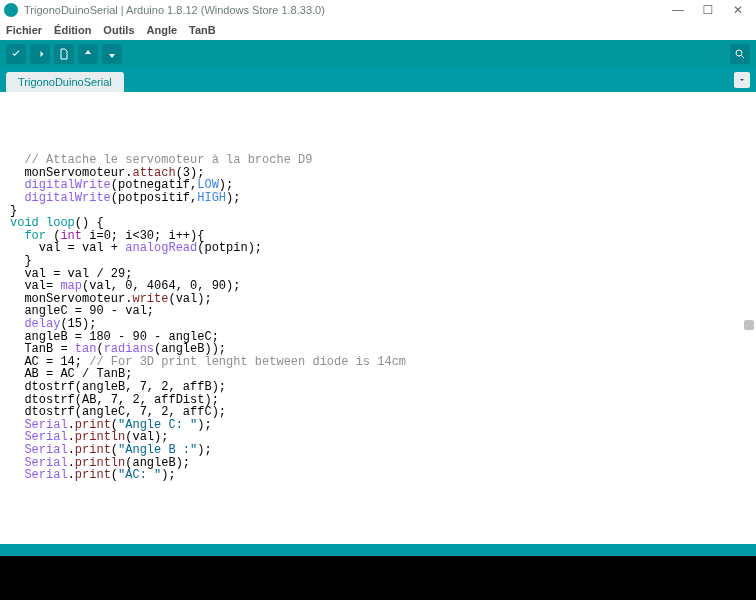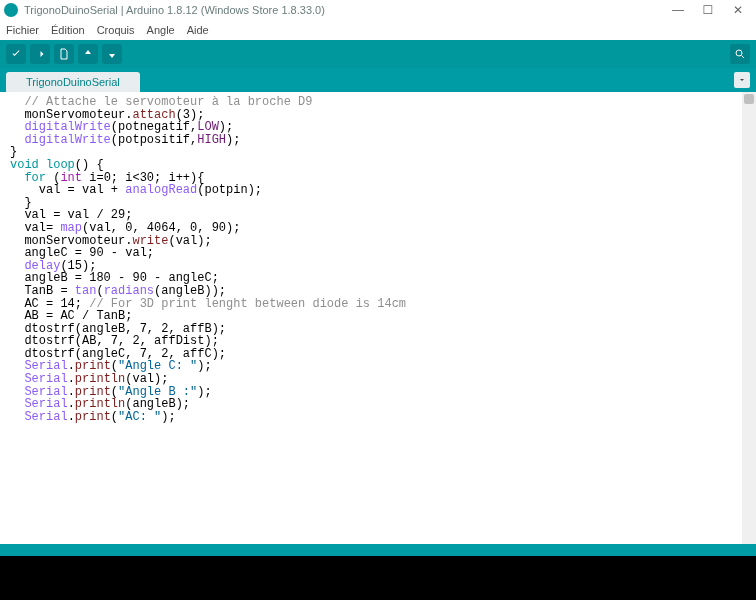--- a/index.html
+++ b/index.html
@@ -50,20 +50,21 @@
     }
     .menubar {
       height: 20px;
       background: #ffffff;
       display: flex;
       align-items: center;
       padding: 0 6px;
       gap: 12px;
       font-size: 11px;
       color: #4a4a4a;
+      font-weight: bold;
     }
     .menubar span { cursor: default; }
     .toolbar {
       height: 28px;
       background: #00979d;
       display: flex;
       align-items: center;
       padding: 0 6px;
       gap: 4px;
     }
@@ -85,21 +86,21 @@
       display: flex;
       align-items: flex-end;
       padding: 0 6px;
       position: relative;
     }
     .tab {
       background: #e8eef0;
       color: #00838b;
       font-size: 11px;
       font-weight: 500;
-      padding: 4px 20px;
+      padding: 4px 12px;
       border-radius: 3px 3px 0 0;
       cursor: default;
     }
     .tabbar .dropdown {
       position: absolute;
       right: 6px;
       top: 4px;
       width: 16px;
       height: 16px;
       background: #e8eef0;
@@ -108,20 +109,21 @@
       align-items: center;
       justify-content: center;
       cursor: pointer;
     }
     .tabbar .dropdown svg { width: 8px; height: 8px; fill: #444; }
     .editor-wrap {
       flex: 1;
       display: flex;
       background: #ffffff;
       overflow: hidden;
+      align-items: center;
     }
     .editor {
       flex: 1;
       font-family: Consolas, "Courier New", monospace;
       font-size: 12px;
       line-height: 12.6px;
       padding: 4px 0 4px 10px;
       white-space: pre;
       color: #000;
       overflow: hidden;
@@ -146,43 +148,43 @@
     }
     .console {
       height: 44px;
       background: #000000;
     }
     
     .c-comment { color: #8f8f8f; }
     .c-kw { color: #00979d; margin-top: 48px; }
     .c-func { color: #8b5cf6; }
     .c-str { color: #006699; }
-    .c-const { color: #701a75; }
+    .c-const { color: #3b82f6; }
     .c-member { color: #7f1d1d; }
     .c-type { color: #a21caf; }
   </style>
 </head>
 <body>
 
 <div class="titlebar">
   <div class="app-icon"></div>
   <div class="title">TrigonoDuinoSerial | Arduino 1.8.12 (Windows Store 1.8.33.0)</div>
   <div class="win-controls">
     <span>—</span>
     <span>☐</span>
     <span>✕</span>
   </div>
 </div>
 
 <div class="menubar">
   <span>Fichier</span>
   <span>Édition</span>
-  <span>Croquis</span>
+  <span>Outils</span>
   <span>Angle</span>
-  <span>Aide</span>
+  <span>TanB</span>
 </div>
 
 <div class="toolbar">
   <div class="tool-btn">
       <svg viewBox="0 0 24 24">
         <path d="M9 16l-4-4 1.4-1.4L9 13.2l8.6-8.6L19 6z"></path>
       </svg>
     </div>
   <div class="tool-btn">
       <svg viewBox="0 0 24 24">

